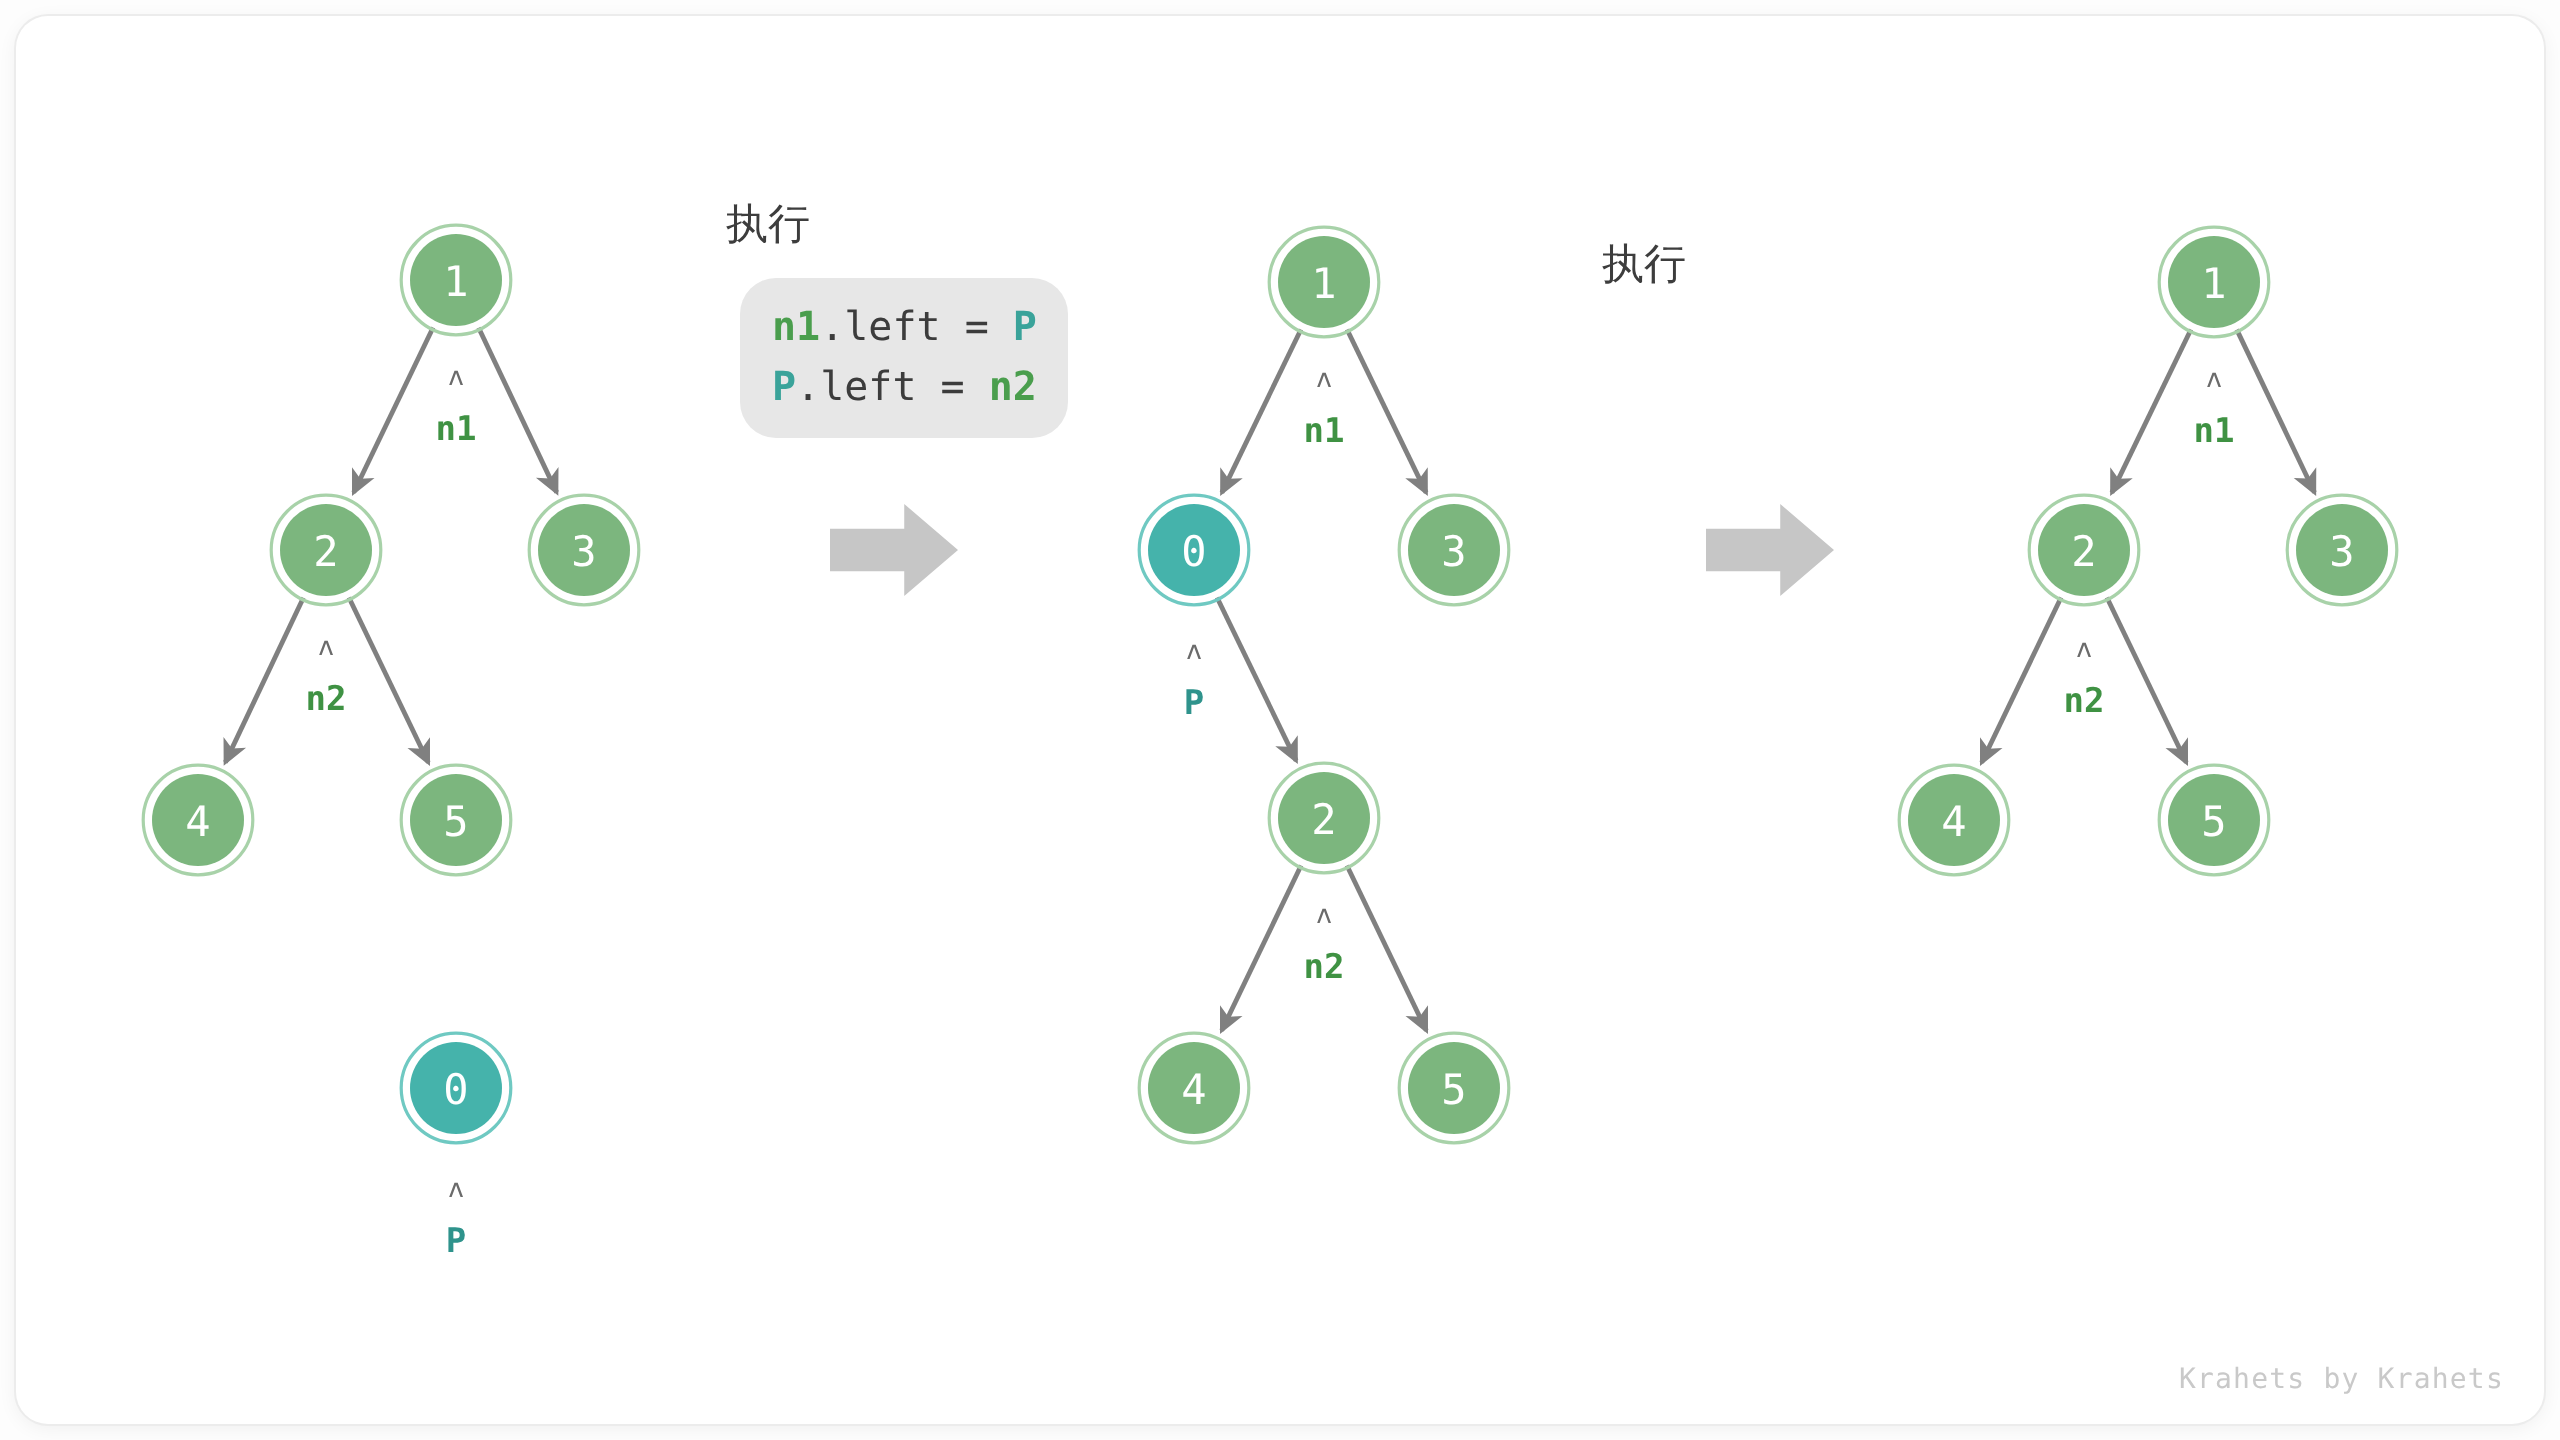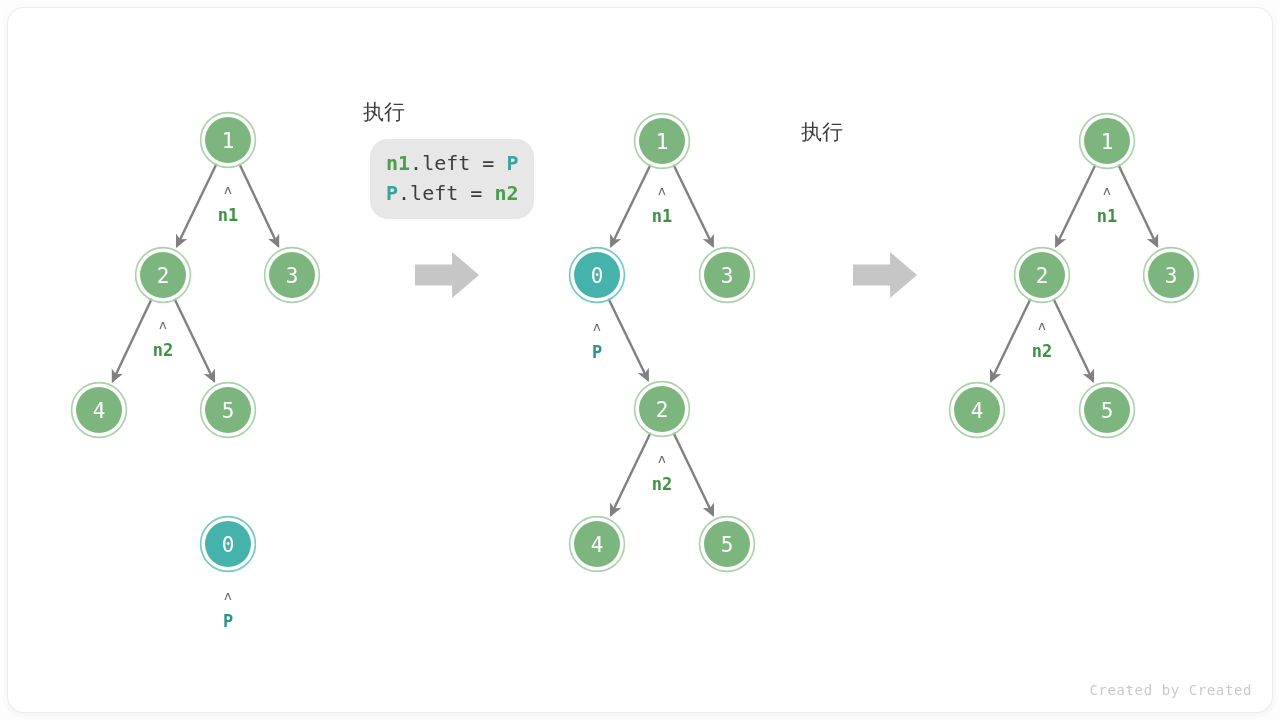--- a/index.html
+++ b/index.html
@@ -260,14 +260,14 @@
   </svg>
 
   <div class="step-title" style="left:363px; top:98px;">执行</div>
   <div class="code-box" id="code-2" style="left:370px; top:139px;border-radius:18px;">
       <div class="code-line"><span class="tok-green">n1</span><span class="tok-plain">.left = </span><span class="tok-teal">P</span></div>
       <div class="code-line"><span class="tok-teal">P</span><span class="tok-plain">.left = </span><span class="tok-green">n2</span></div>
     </div>
 
   <div class="step-title" style="left:801px; top:118px;">执行</div>
 
-  <div class="credit">Created by Created</div>
+  <div class="credit">Krahets by Krahets</div>
 </div>
 
 </body></html>

